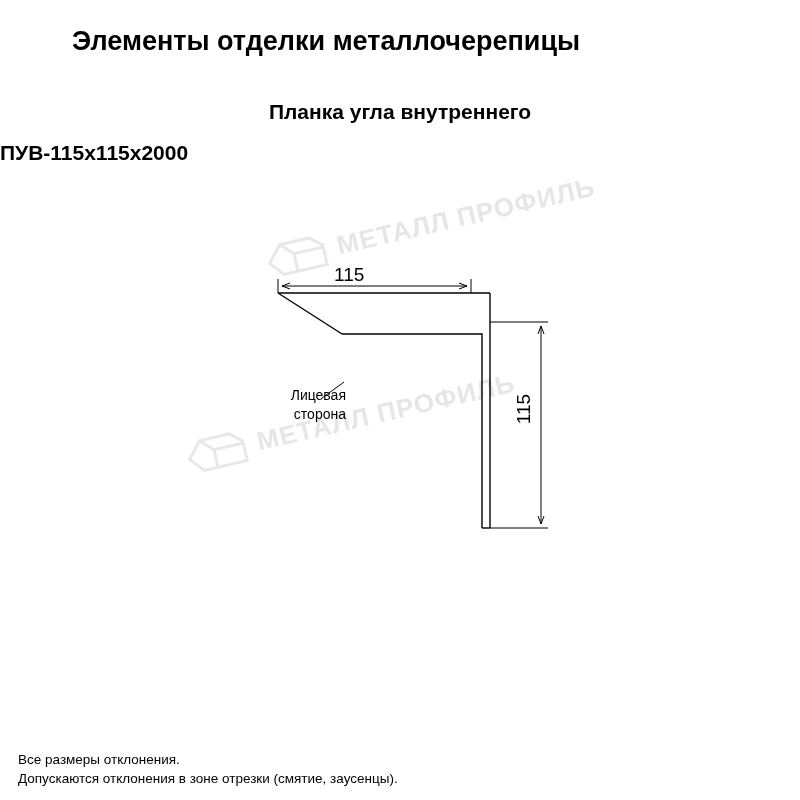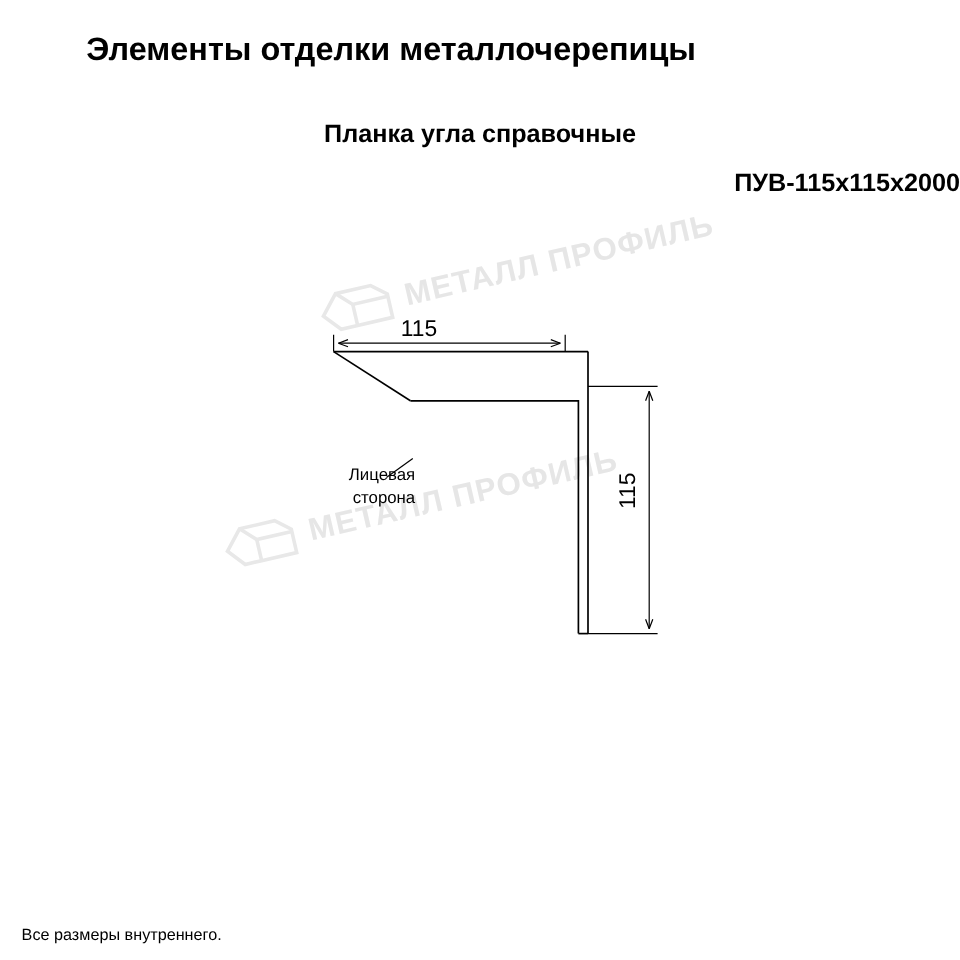--- a/index.html
+++ b/index.html
@@ -39,21 +39,21 @@
     width: 800px;
     text-align: center;
     font-size: 21px;
     font-weight: bold;
   }
   .title-sub2 {
     position: absolute;
     top: 141px;
     left: 0;
     width: 800px;
-    text-align: right;
+    text-align: left;
     font-size: 21px;
     font-weight: bold;
   }
 
   .drawing {
     position: absolute;
     top: 0;
     left: 0;
     width: 800px;
     height: 800px;
@@ -118,21 +118,21 @@
     transform: rotate(-90deg);
     transform-origin: center center;
   }
 </style>
 </head>
 <body>
 
 <div class="page">
 
   <div class="title-main">Элементы отделки металлочерепицы</div>
-  <div class="title-sub">Планка угла справочные</div>
+  <div class="title-sub">Планка угла внутреннего</div>
   <div class="title-sub2">ПУВ-115х115х2000</div>
 
   <div class="watermark wm-1">
     <svg width="370" height="60" viewBox="0 0 370 60">
       <path d="M8 30 L22 14 L52 14 L64 24 L64 44 L34 44 L20 44 Z" fill="none" stroke="#e8e8e8" stroke-width="3"></path>
       <path d="M22 14 L34 26 L64 26" fill="none" stroke="#e8e8e8" stroke-width="3"></path>
       <path d="M34 26 L34 44" fill="none" stroke="#e8e8e8" stroke-width="3"></path>
     </svg>
     <div class="wm-text" style="position:absolute; left:78px; top:13px;">МЕТАЛЛ ПРОФИЛЬ</div>
   </div>
@@ -184,16 +184,17 @@
 
   <div class="dim-115-top">115</div>
   <div class="dim-115-right">115</div>
 
   <div class="label-face">
     <div>Лицевая</div>
     <div>сторона</div>
   </div>
 
   <div class="footer">
-    <div>Все размеры внутреннего.</div>
+    <div>Все размеры отклонения.</div>
+    <div>Допускаются отклонения в зоне отрезки (смятие, заусенцы).</div>
   </div>
 
 </div>
 
 </body></html>

